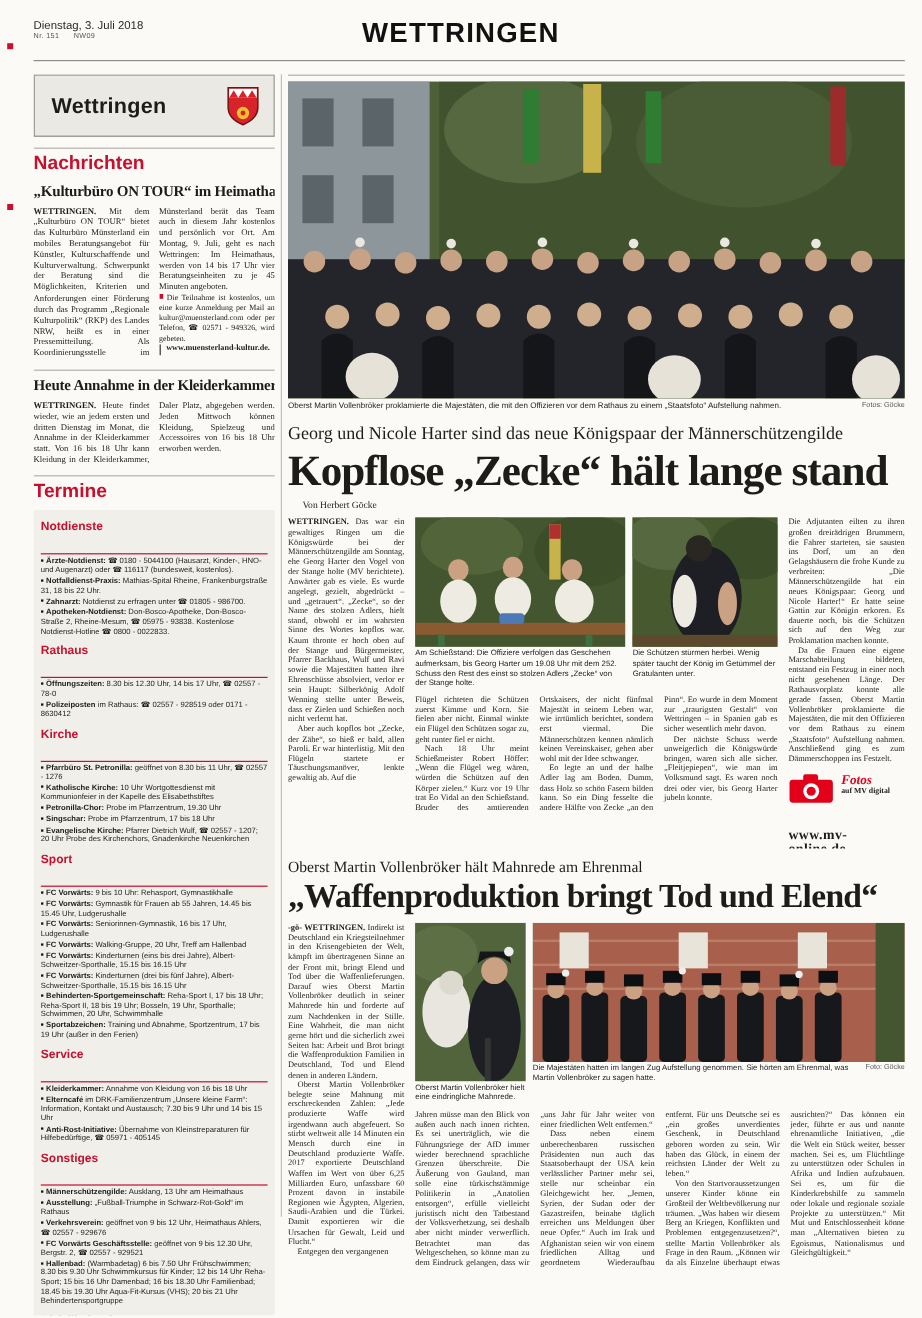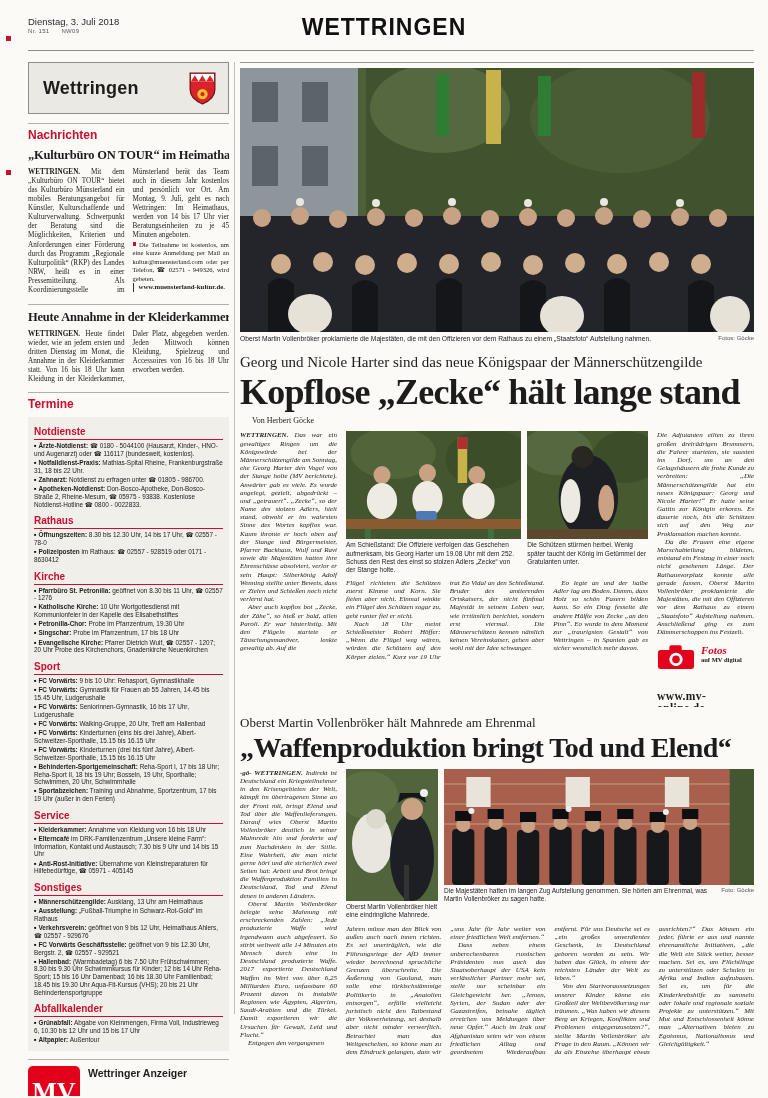--- a/index.html
+++ b/index.html
@@ -21,32 +21,32 @@
   .hdr-rule{position:absolute;left:28px;right:14px;top:50px;border-top:1px solid #8f8d89;}
   .vdivider{position:absolute;left:234px;top:62px;height:952px;border-left:1px solid #c2c0bb;}
 
   
   .sidebar{position:absolute;left:28px;top:62px;width:201px;height:1034px;overflow:hidden;}
   .loc-box{height:52px;background:#ebe9e4;border:1px solid #8f8d89;display:flex;
     align-items:center;justify-content:space-between;padding:0 12px 0 14px;box-sizing:border-box;}
   .loc-box h2{margin:0;font-size:18px;letter-spacing:.2px;}
   .crest{width:27px;height:33px;display:block;}
   .rule{border-top:1px solid #b3b1ac;margin:9px 0 0;}
-  .sec-head{color:#c8102e;font-size:12px;font-weight:bold;margin:4px 0 6px;}
+  .sec-head{color:#c8102e;font-size:16px;font-weight:bold;margin:4px 0 6px;}
   .sb-headline{font-family:"Liberation Serif",serif;font-weight:bold;font-size:12.5px;
     letter-spacing:-.2px;margin:2px 0 5px;white-space:nowrap;overflow:hidden;}
   .twocol{column-count:2;column-gap:8px;font-family:Liberation Serif, serif;
     font-size:7.2px;line-height:1.26;text-align:justify;hyphens:auto;}
   .twocol p{margin:0;}
   .lead{font-weight:bold;}
   .note{font-size:6.6px;line-height:1.3;margin:6px 0 0;text-align:justify;}
   .note .sq{display:inline-block;width:3.5px;height:3.5px;background:#c8102e;margin-right:3px;vertical-align:1px;}
   .note-link{font-size:6.8px;font-weight:bold;margin:3px 0 0;padding-left:5px;border-left:1.5px solid #333;}
   .termine-box{background:#f0efea;padding:2px 6px 6px;margin-top:4px;}
-  .tgroup h4{color:#c8102e;font-size:10px;margin:7px 0 2px;padding-bottom:2px;border-bottom:1px solid #c8102e;}
+  .tgroup h4{color:#c8102e;font-size:10px;margin:7px 0 2px;padding-bottom:16px;border-bottom:1px solid #c8102e;}
   .tgroup ul{list-style:none;margin:0;padding:0;}
   .tgroup li{font-size:6.4px;line-height:1.2;margin:0 0 1.5px;text-align:left;}
   .tgroup li::before{content:"■";font-size:4px;color:#111;margin-right:2px;vertical-align:1px;}
   .sb-footer{margin-top:8px;padding-top:6px;border-top:1px solid #b3b1ac;display:flex;gap:8px;}
   .mv-logo{width:52px;height:52px;background:#e2001a;border-radius:5px;color:#fff;
     font-family:"Liberation Serif",serif;font-weight:bold;font-size:26px;display:flex;
     align-items:center;justify-content:center;flex:0 0 auto;}
   .sbf-right{flex:1;min-width:0;}
   .sbf-title{font-weight:bold;font-size:10.5px;margin:1px 0 3px;}
 
@@ -59,21 +59,21 @@
   .photo-main{height:264px;}
   .cap-row{display:flex;justify-content:space-between;gap:10px;font-size:6.7px;
     line-height:1.3;margin:3px 0 0;color:#222;}
   .credit{color:#555;font-size:6px;white-space:nowrap;}
   .kicker{font-family:"Liberation Serif",serif;font-size:15px;margin:10px 0 0;}
   .headline{font-family:"Liberation Serif",serif;font-weight:bold;font-size:36px;
     letter-spacing:-.8px;line-height:1.02;margin:3px 0 6px;}
   .byline{font-family:"Liberation Serif",serif;font-size:8px;margin:0 12px 6px;}
   .bodytext{font-family:"Liberation Serif",serif;font-size:7px;line-height:1.17;
     text-align:justify;hyphens:auto;}
-  .bodytext p{margin:0;font-style:italic;}
+  .bodytext p{margin:0;}
   .bodytext p + p{text-indent:8px;}
   .art1-grid{display:grid;grid-template-columns:97px 1fr 97px;column-gap:9px;height:276px;overflow:hidden;}
   .photorow{display:flex;gap:6px;align-items:flex-start;}
   .photorow figure{margin:0;flex:1.45;min-width:0;}
   .photorow figure + figure{flex:1;}
   .ph-mid{height:108px;}
   .photorow figcaption{font-size:6.5px;line-height:1.25;margin-top:2px;color:#222;}
   .flow3{column-count:3;column-gap:9px;margin-top:5px;}
   .flow3 p:first-of-type{text-indent:0;}
   .badge{margin-top:8px;display:flex;flex-wrap:wrap;align-items:flex-start;gap:20px 6px;font-family:Liberation Serif, serif;}
@@ -348,20 +348,21 @@
               </svg>
             </div>
             <figcaption>Die Schützen stürmen herbei. Wenig später taucht der König im Getümmel der Gratulanten unter.</figcaption>
           </figure>
         </div>
         <div class="flow3 bodytext">
 
         <p>Flügel richteten die Schützen zuerst Kimme und Korn. Sie fielen aber nicht. Einmal winkte ein Flügel den Schützen sogar zu, geht runter fiel er nicht.</p>
             <p>Nach 18 Uhr meint Schießmeister Robert Höffer: „Wenn die Flügel weg wären, würden die Schützen auf den Körper zielen.“ Kurz vor 19 Uhr trat Eo Vidal an den Schießstand. Bruder des amtierenden Ortskaisers, der nicht fünfmal Majestät in seinem Leben war, wie irrtümlich berichtet, sondern erst viermal. Die Männerschützen kennen nämlich keinen Vereinskaiser, gehen aber wohl mit der Idee schwanger.</p>
             <p>Eo legte an und der halbe Adler lag am Boden. Dumm, dass Holz so schön Fasern bilden kann. So ein Ding fesselte die andere Hälfte von Zecke „an den Pinn“. Eo wurde in dem Moment zur „traurigsten Gestalt“ von Wettringen – in Spanien gab es sicher wesentlich mehr davon.</p>
+            <p>Der nächste Schuss werde unweigerlich die Königswürde bringen, waren sich alle sicher. „Fleitjepiepen“, wie man im Volksmund sagt. Es waren noch drei oder vier, bis Georg Harter jubeln konnte.</p>
           </div>
       </div>
 
       <div>
         <div class="bodytext">
 
         <p>Die Adjutanten eilten zu ihren großen dreirädrigen Brummern, die Fahrer starteten, sie sausten ins Dorf, um an den Gelagshäusern die frohe Kunde zu verbreiten: „Die Männerschützengilde hat ein neues Königspaar: Georg und Nicole Harter!“ Er hatte seine Gattin zur Königin erkoren. Es dauerte noch, bis die Schützen sich auf den Weg zur Proklamation machen konnte.</p>
             <p>Da die Frauen eine eigene Marschabteilung bildeten, entstand ein Festzug in einer noch nicht gesehenen Länge. Der Rathausvorplatz konnte alle gerade fassen, Oberst Martin Vollenbröker proklamierte die Majestäten, die mit den Offizieren vor dem Rathaus zu einem „Staatsfoto“ Aufstellung nahmen. Anschließend ging es zum Dämmerschoppen ins Festzelt.</p>
           </div>
         <div class="badge">

